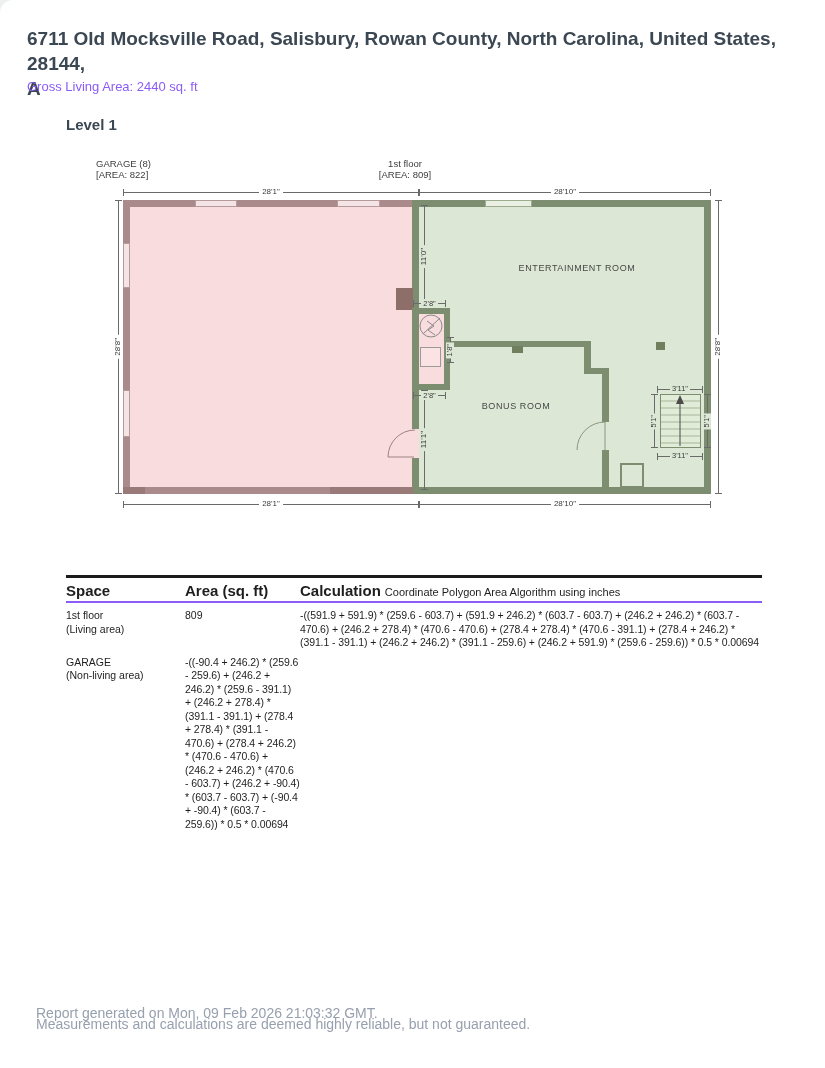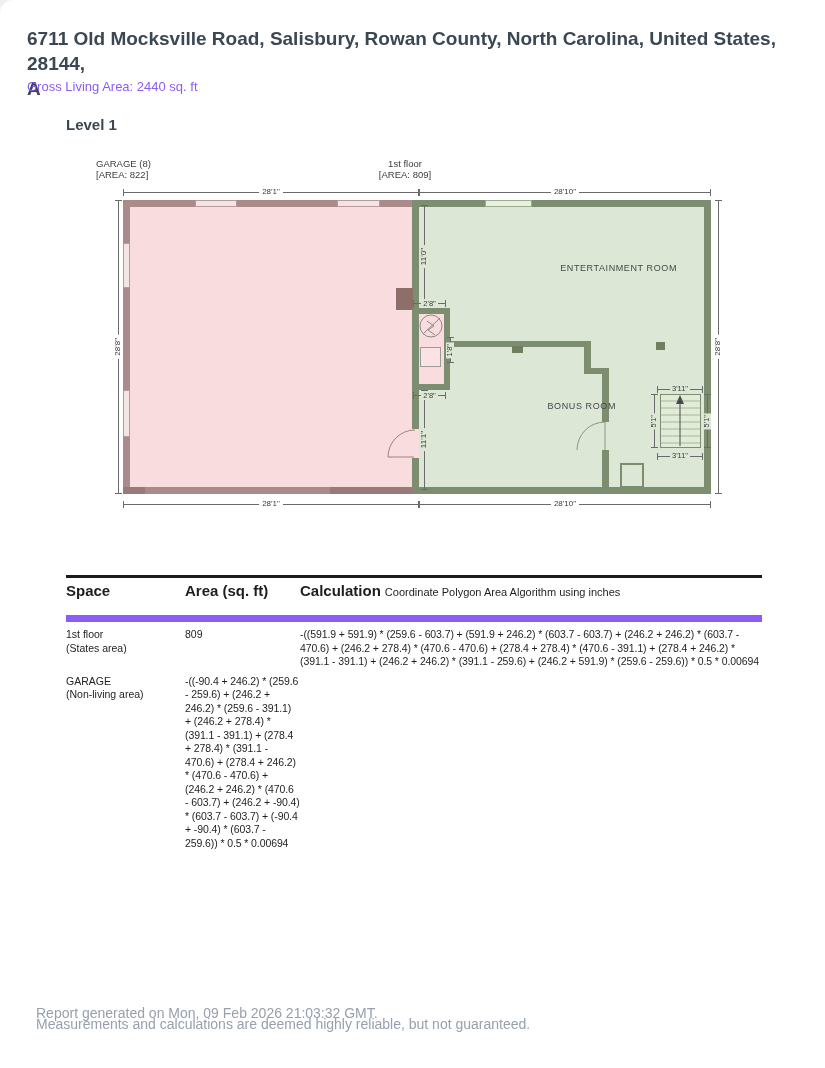--- a/index.html
+++ b/index.html
@@ -26,25 +26,25 @@
   .dim-h .lb{position:relative;font-size:8px;color:#3a3a3a;background:#fff;padding:0 3px;line-height:9px;white-space:nowrap;}
   .dim-v{display:flex;align-items:center;justify-content:center;flex-direction:column;}
   .dim-v .ln{position:absolute;top:0;bottom:0;left:50%;width:1px;background:#6a6a6a;}
   .dim-v::before,.dim-v::after{content:"";position:absolute;left:calc(50% - 3px);height:1px;width:7px;background:#6a6a6a;}
   .dim-v::before{top:0}.dim-v::after{bottom:0}
   .dim-v .lb{position:relative;font-size:8px;color:#3a3a3a;background:#fff;padding:3px 0;line-height:8px;
              writing-mode:vertical-rl;transform:rotate(180deg);white-space:nowrap;}
   .bg-green .lb{background:#dce8d5;}
   .sm .lb{font-size:7.5px;padding:0 2px;}
   .smv .lb{font-size:7.5px;padding:2px 0;}
-  .room-lbl{font-size:9px;letter-spacing:.6px;color:#464646;text-align:right;}
+  .room-lbl{font-size:9px;letter-spacing:.6px;color:#464646;text-align:center;}
   
   .calc-table{left:66px;top:575px;width:696px;border-top:3px solid #1b1b1b;color:#1e1e1e;}
   .trow{display:grid;grid-template-columns:119px 115px 1fr;}
-  .thead{border-bottom:7px solid #8b5cf6;padding:4px 0 16px 0;align-items:baseline;}
+  .thead{border-bottom:2px solid #8b5cf6;padding:4px 0 2px 0;align-items:baseline;}
   .thead .h{font-size:15px;font-weight:bold;}
   .thead .note{font-size:11px;font-weight:normal;margin-left:4px;}
   .tbody{padding-top:6px;font-size:10.5px;line-height:13.5px;}
   .tbody .calc{letter-spacing:-0.1px;}
   .footer{left:36px;top:1008px;font-size:14px;line-height:11px;color:#97a0ae;}
   svg.overlay{position:absolute;left:0;top:0;pointer-events:none;}
 </style>
 </head>
 <body>
 
@@ -201,21 +201,21 @@
   <div class="trow thead">
     <div class="h">Space</div>
     <div class="h">Area (sq. ft)</div>
     <div class="h">
       <span>Calculation</span><span class="note">Coordinate Polygon Area Algorithm using inches</span>
     </div>
   </div>
   <div class="trow tbody">
     <div>
       <span>1st floor</span><br>
-      <span>(States area)</span>
+      <span>(Living area)</span>
     </div>
     <div>809</div>
     <div class="calc">-((591.9 + 591.9) * (259.6 - 603.7) + (591.9 + 246.2) * (603.7 - 603.7) + (246.2 + 246.2) * (603.7 - 470.6) + (246.2 + 278.4) * (470.6 - 470.6) + (278.4 + 278.4) * (470.6 - 391.1) + (278.4 + 246.2) * (391.1 - 391.1) + (246.2 + 246.2) * (391.1 - 259.6) + (246.2 + 591.9) * (259.6 - 259.6)) * 0.5 * 0.00694</div>
   </div>
   <div class="trow tbody">
     <div>
       <span>GARAGE</span><br>
       <span>(Non-living area)</span>
     </div>
     <div class="calc">-((-90.4 + 246.2) * (259.6 - 259.6) + (246.2 + 246.2) * (259.6 - 391.1) + (246.2 + 278.4) * (391.1 - 391.1) + (278.4 + 278.4) * (391.1 - 470.6) + (278.4 + 246.2) * (470.6 - 470.6) + (246.2 + 246.2) * (470.6 - 603.7) + (246.2 + -90.4) * (603.7 - 603.7) + (-90.4 + -90.4) * (603.7 - 259.6)) * 0.5 * 0.00694</div>

